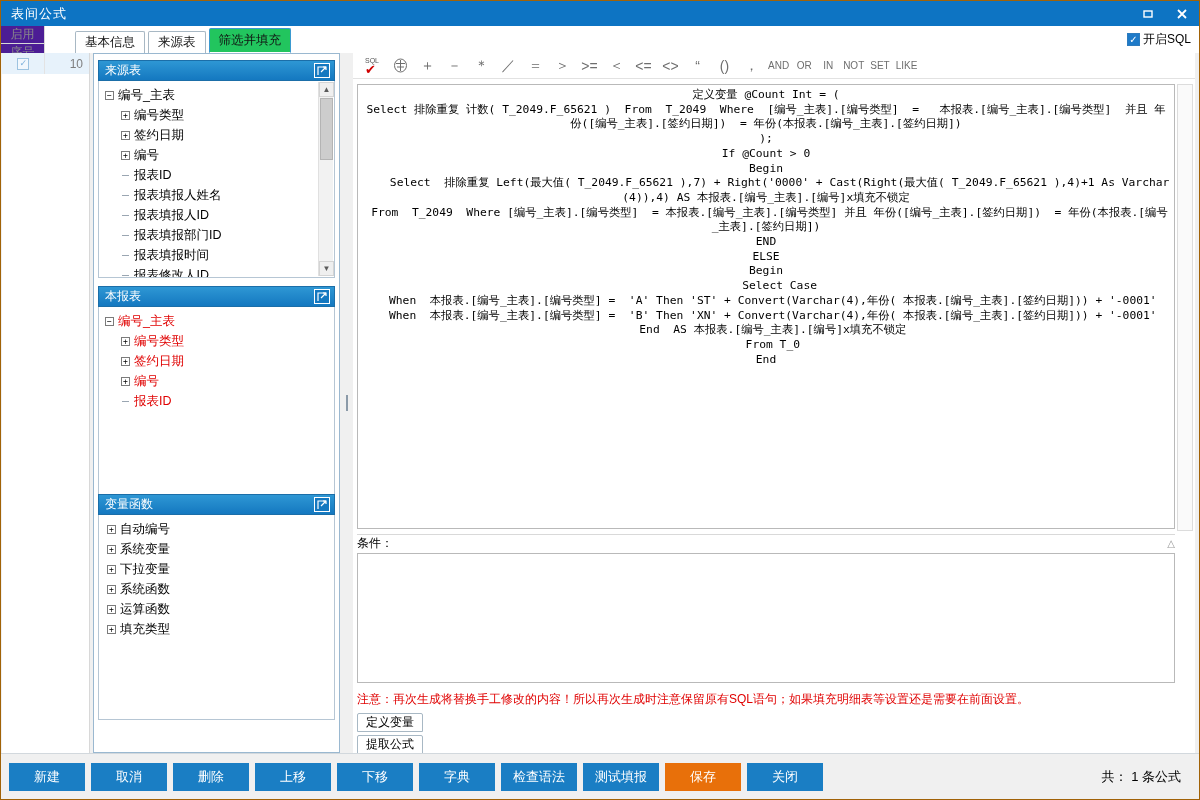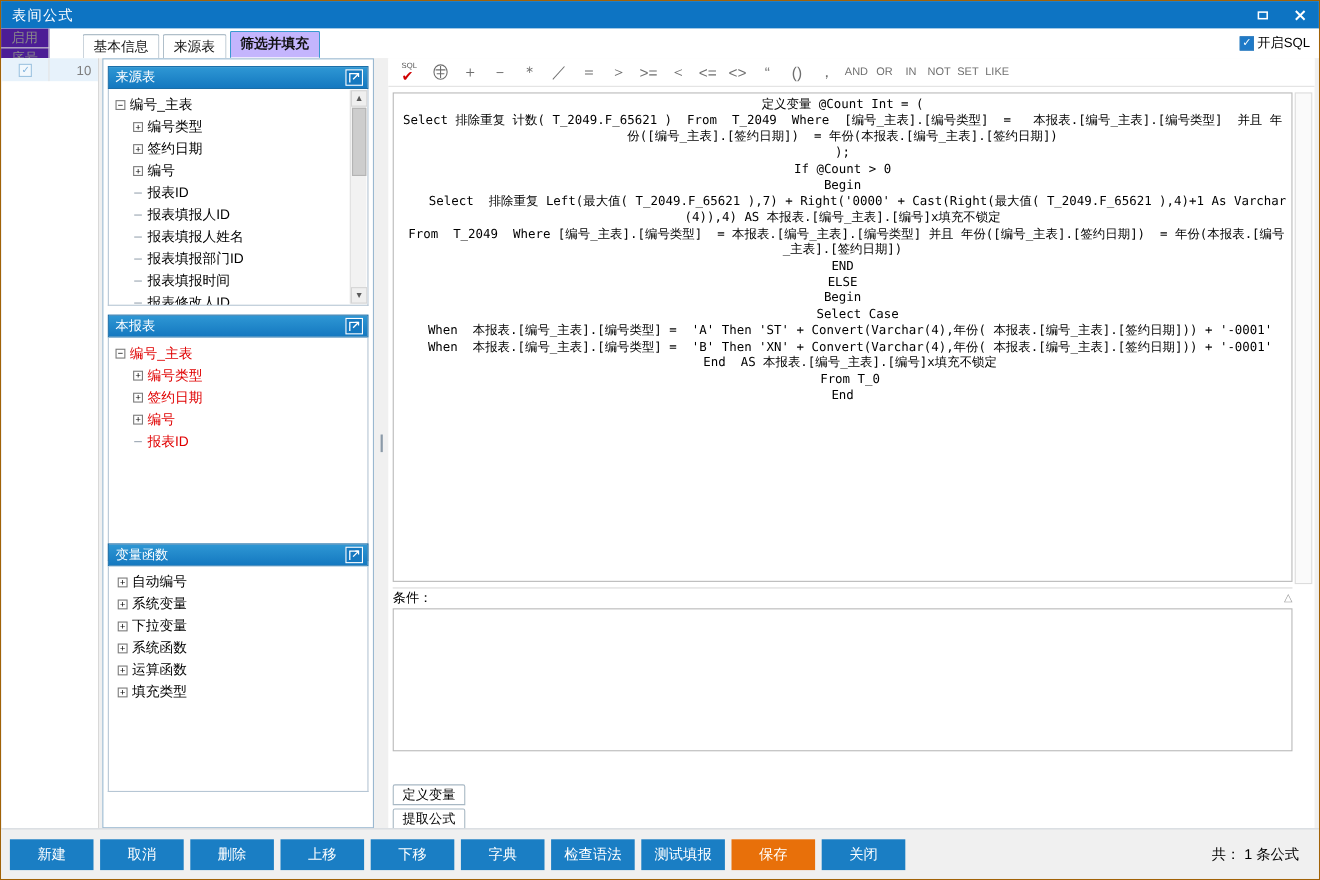--- a/index.html
+++ b/index.html
@@ -76,22 +76,22 @@
     border-bottom: none;
     background: #ffffff;
     font-size: 12.5px;
     color: #111;
     border-radius: 2px 2px 0 0;
   }
   .tab.active {
     height: 25px;
     border: 1px solid #3a9ad0;
     border-bottom: 1px solid #ffffff;
-    background: #c4b5fd;
-    font-weight: bold;
+    background: #22c55e;
+    font-weight: normal;
     z-index: 3;
     position: relative;
   }
   .enable-sql {
     position: absolute;
     right: 8px; top: 5px;
     display: flex; align-items: center; gap: 3px;
     font-size: 12px;
     color: #000;
   }
@@ -426,27 +426,27 @@
             <div class="tnode" style="padding-left:16px">
                 <span class="leafline">
                   <i></i>
                 </span>
                 <span class="tlabel">报表ID</span>
               </div>
             <div class="tnode" style="padding-left:16px">
                 <span class="leafline">
                   <i></i>
                 </span>
-                <span class="tlabel">报表填报人ID</span>
+                <span class="tlabel">报表填报人姓名</span>
               </div>
             <div class="tnode" style="padding-left:16px">
                 <span class="leafline">
                   <i></i>
                 </span>
-                <span class="tlabel">报表填报人姓名</span>
+                <span class="tlabel">报表填报人ID</span>
               </div>
             <div class="tnode" style="padding-left:16px">
                 <span class="leafline">
                   <i></i>
                 </span>
                 <span class="tlabel">报表填报部门ID</span>
               </div>
             <div class="tnode" style="padding-left:16px">
                 <span class="leafline">
                   <i></i>
@@ -625,20 +625,21 @@
 End</pre>
       </div>
       <div class="ed-scroll"></div>
 
       <div class="cond-label">
         <span>条件：</span>
         <span class="collapse">△</span>
       </div>
       <div class="condbox"></div>
 
+      <div class="notice">注意：再次生成将替换手工修改的内容！所以再次生成时注意保留原有SQL语句；如果填充明细表等设置还是需要在前面设置。</div>
 
       <div class="bottab">
         <div class="tab2">定义变量</div>
         <div class="tab2">提取公式</div>
         <div class="tab2 active">SQL语句</div>
         <div class="tab2">验证条件</div>
       </div>
 
     </div>
   </div>

